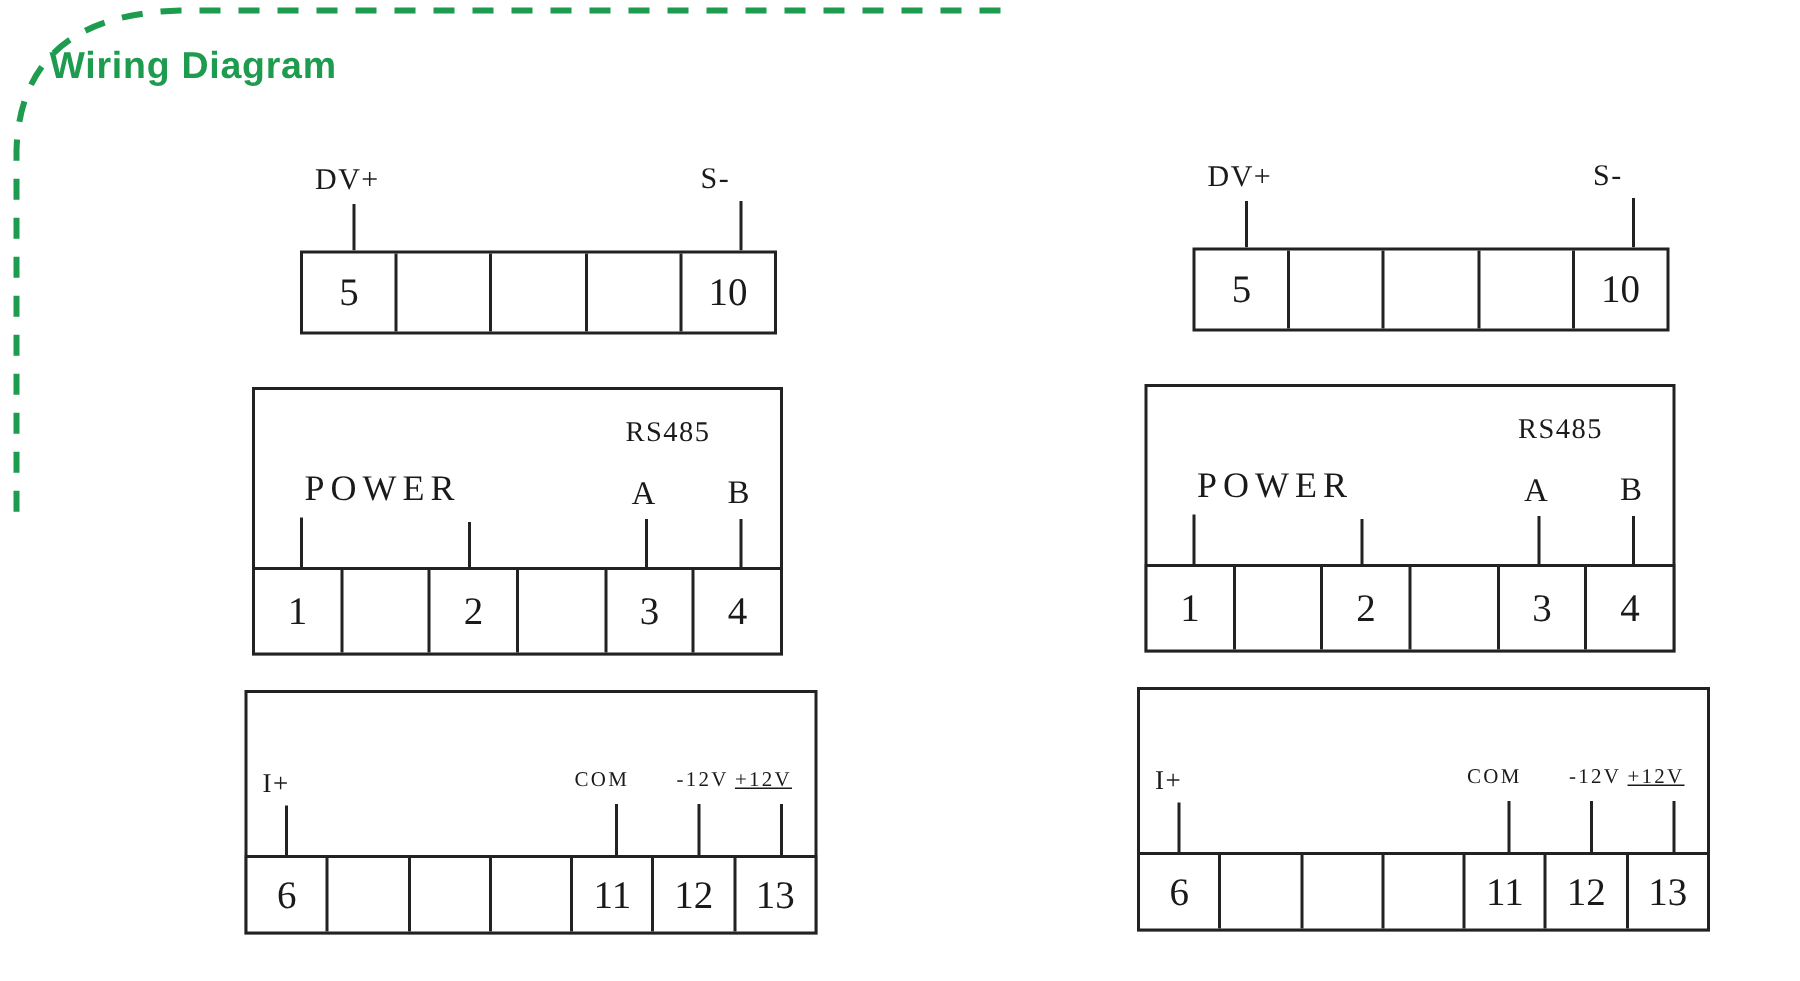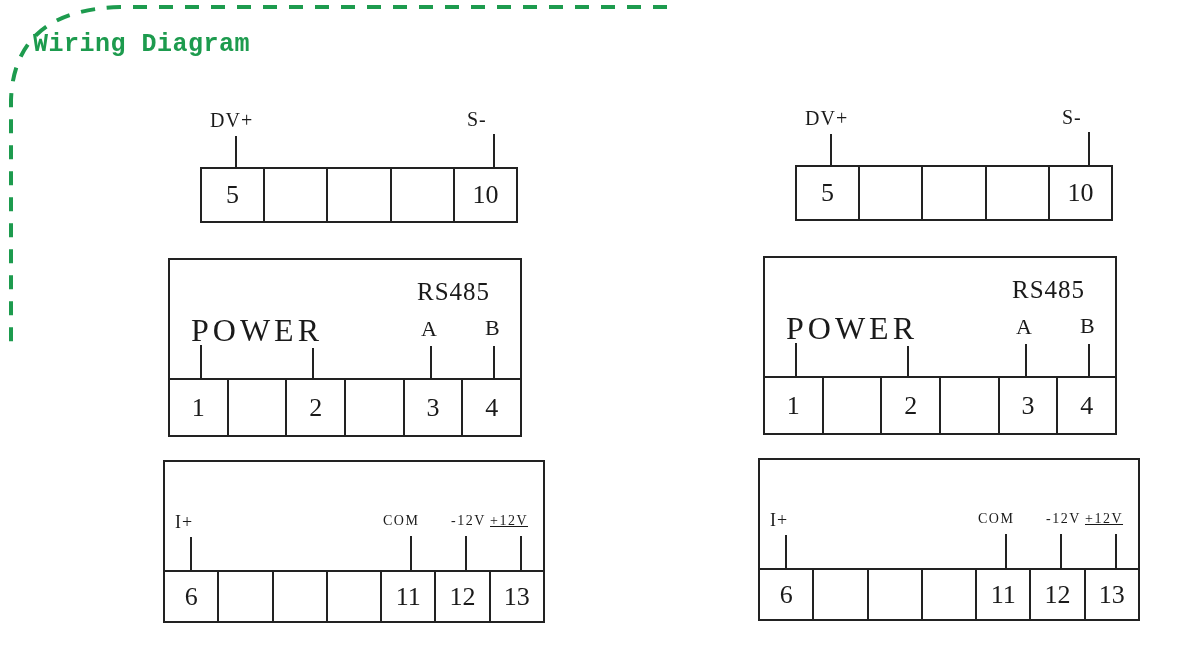--- a/index.html
+++ b/index.html
@@ -4,21 +4,21 @@
 <style>
   html,body{margin:0;padding:0;}
   body{
     width:1200px;height:654px;position:relative;background:#ffffff;
     font-family:"Liberation Serif","DejaVu Serif",serif;
     color:var(--text,#1a1a1a);overflow:hidden;
   }
   .dash-border{position:absolute;left:0;top:0;pointer-events:none;}
   .page-title{
     position:absolute;left:33px;top:30px;margin:0;
-    font-family:Liberation Mono, monospace;
+    font-family:Liberation Sans, sans-serif;
     font-weight:bold;font-size:25px;color:var(--accent,#1d9b4e);
     letter-spacing:0.5px;
   }
   .diagram{position:absolute;width:395px;height:540px;}
   #diagram-left{left:155px;top:90px;}
   #diagram-right{left:750px;top:88px;}
 
   .box{position:absolute;box-sizing:border-box;border:2px solid var(--line,#222);background:#fff;}
   .box-top{left:45px;top:77px;width:318px;height:56px;}
   .box-mid{left:13px;top:168px;width:354px;height:179px;}
@@ -29,22 +29,22 @@
   .cells{display:flex;width:100%;height:100%;}
   .cell{
     flex:1;display:flex;align-items:center;justify-content:center;
     font-size:26px;line-height:1;
   }
   .cell + .cell{border-left:2px solid var(--line,#222);}
 
   .lbl{position:absolute;white-space:nowrap;line-height:1;}
   .lbl-dv{left:55px;top:20px;font-size:20px;letter-spacing:1px;text-align:center;}
   .lbl-s{left:312px;top:19px;font-size:20px;letter-spacing:1px;}
-  .lbl-power{left:36px;top:224px;font-size:32px;letter-spacing:4px;}
-  .lbl-rs485{left:262px;top:189px;font-size:25px;letter-spacing:1px;}
+  .lbl-power{left:48px;top:224px;font-size:24px;letter-spacing:4px;}
+  .lbl-rs485{left:262px;top:189px;font-size:19px;letter-spacing:1px;}
   .lbl-a{left:266px;top:228px;font-size:22px;}
   .lbl-b{left:330px;top:227px;font-size:22px;}
   .lbl-iplus{left:20px;top:423px;font-size:18px;letter-spacing:1px;}
   .lbl-aux{font-size:14px;letter-spacing:1.5px;top:424px;}
   .lbl-com{left:228px;}
   .lbl-m12{left:296px;}
   .lbl-p12{left:335px;text-decoration:underline;}
 
   .lead{position:absolute;width:2px;background:var(--line,#222);}
   .lead-dv{left:80px;top:46px;height:31px;}

